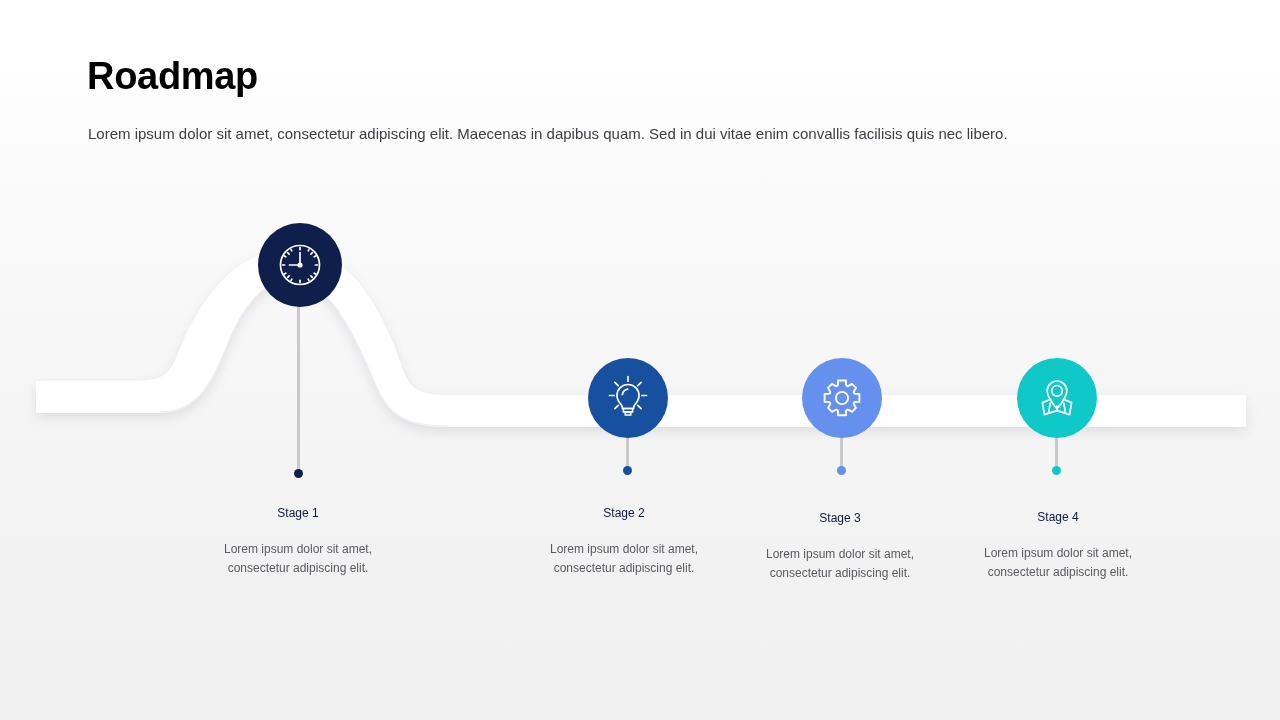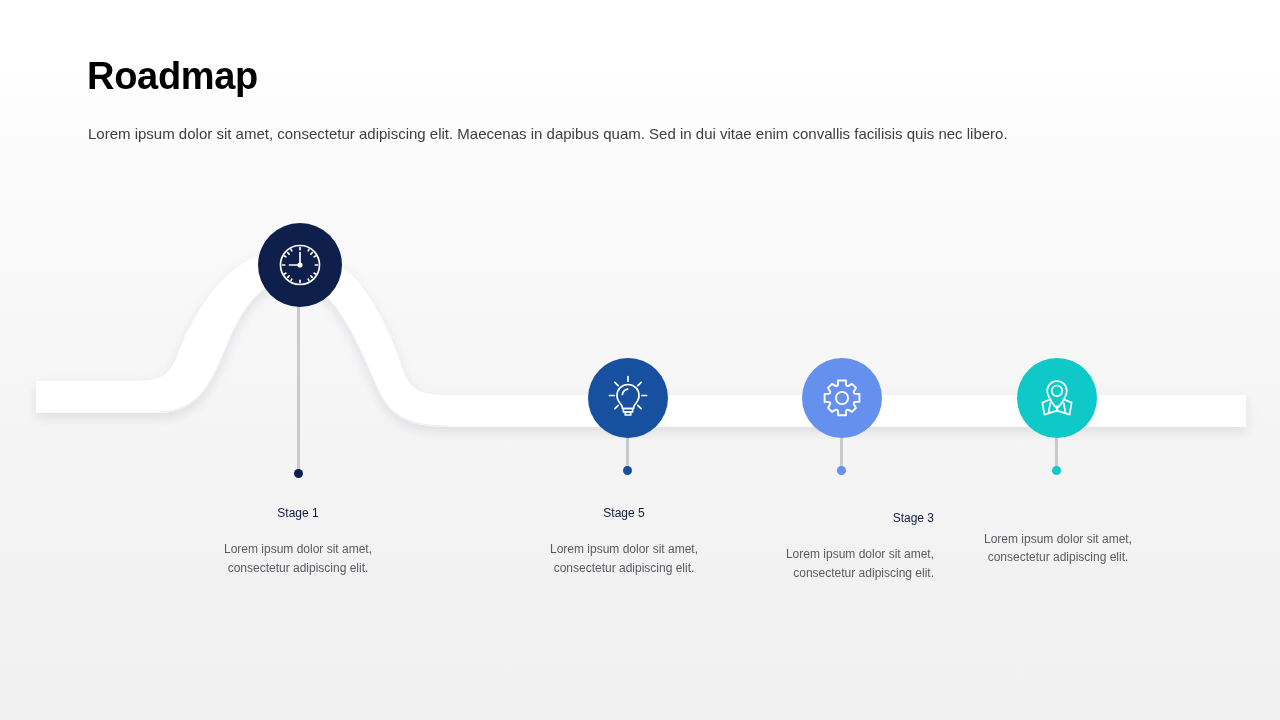--- a/index.html
+++ b/index.html
@@ -208,21 +208,21 @@
           <line x1="38.8" y1="22.5" x2="43.5" y2="22.5"></line>
           <line x1="11.9" y1="9.4" x2="15.2" y2="12.7"></line>
           <line x1="34.8" y1="12.7" x2="38.1" y2="9.4"></line>
           <line x1="11.9" y1="35.6" x2="15.2" y2="32.3"></line>
           <line x1="34.8" y1="32.3" x2="38.1" y2="35.6"></line>
         </svg>
       </span>
     </div>
 
     <div class="stage-block" style="left:530px; top:506px; width:188px;">
-      <div class="stage-title">Stage 5</div>
+      <div class="stage-title">Stage 2</div>
       <div class="stage-desc">Lorem ipsum dolor sit amet, consectetur adipiscing elit.</div>
     </div>
   </div>
 
   <div class="milestone">
     <div class="stem" style="left:840px; top:410px; height:62px;"></div>
     <div class="stem-dot" style="left:837px; top:466px; background:#6690ed;"></div>
 
     <div class="icon-circle" style="left:802px; top:358px; width:80px; height:80px; background:#6690ed;">
       <span>
@@ -233,21 +233,21 @@
                    c-1.1-0.7-2.6 0.1-2.6 1.4v4.0h-8v-4.0
                    c0-1.3-1.5-2.1-2.6-1.4l-3.4 2.0-4.0-4.0 2.0-3.4
                    c0.7-1.1-0.1-2.6-1.4-2.6h-4.0v-8h4.0
                    c1.3 0 2.1-1.5 1.4-2.6l-2.0-3.4 4.0-4.0 3.4 2.0
                    c1.1 0.7 2.6-0.1 2.6-1.4z"></path>
           <circle cx="25" cy="25" r="6.1"></circle>
         </svg>
       </span>
     </div>
 
-    <div class="stage-block" style="left:746px; top:511px; width:188px;text-align:right;">
+    <div class="stage-block" style="left:746px; top:511px; width:188px;">
       <div class="stage-title">Stage 3</div>
       <div class="stage-desc">Lorem ipsum dolor sit amet, consectetur adipiscing elit.</div>
     </div>
   </div>
 
   <div class="milestone">
     <div class="stem" style="left:1055px; top:410px; height:62px;"></div>
     <div class="stem-dot" style="left:1052px; top:466px; background:#0fc9c9;"></div>
 
     <div class="icon-circle" style="left:1017px; top:358px; width:80px; height:80px; background:#0fc9c9;">
@@ -259,17 +259,18 @@
           <path d="M18.6 26.2 10.4 29.6 12.4 41.6 25 37.6"></path>
           <path d="M31.4 26.2 39.6 29.6 37.6 41.6 25 37.6"></path>
           <line x1="25" y1="33.2" x2="25" y2="37.6"></line>
           <path d="M18.2 30.0 16.6 40.2"></path>
           <path d="M31.8 30.0 33.4 40.2"></path>
         </svg>
       </span>
     </div>
 
     <div class="stage-block" style="left:964px; top:510px; width:188px;">
+      <div class="stage-title">Stage 4</div>
       <div class="stage-desc">Lorem ipsum dolor sit amet, consectetur adipiscing elit.</div>
     </div>
   </div>
 
 </div>
 
 </body></html>

